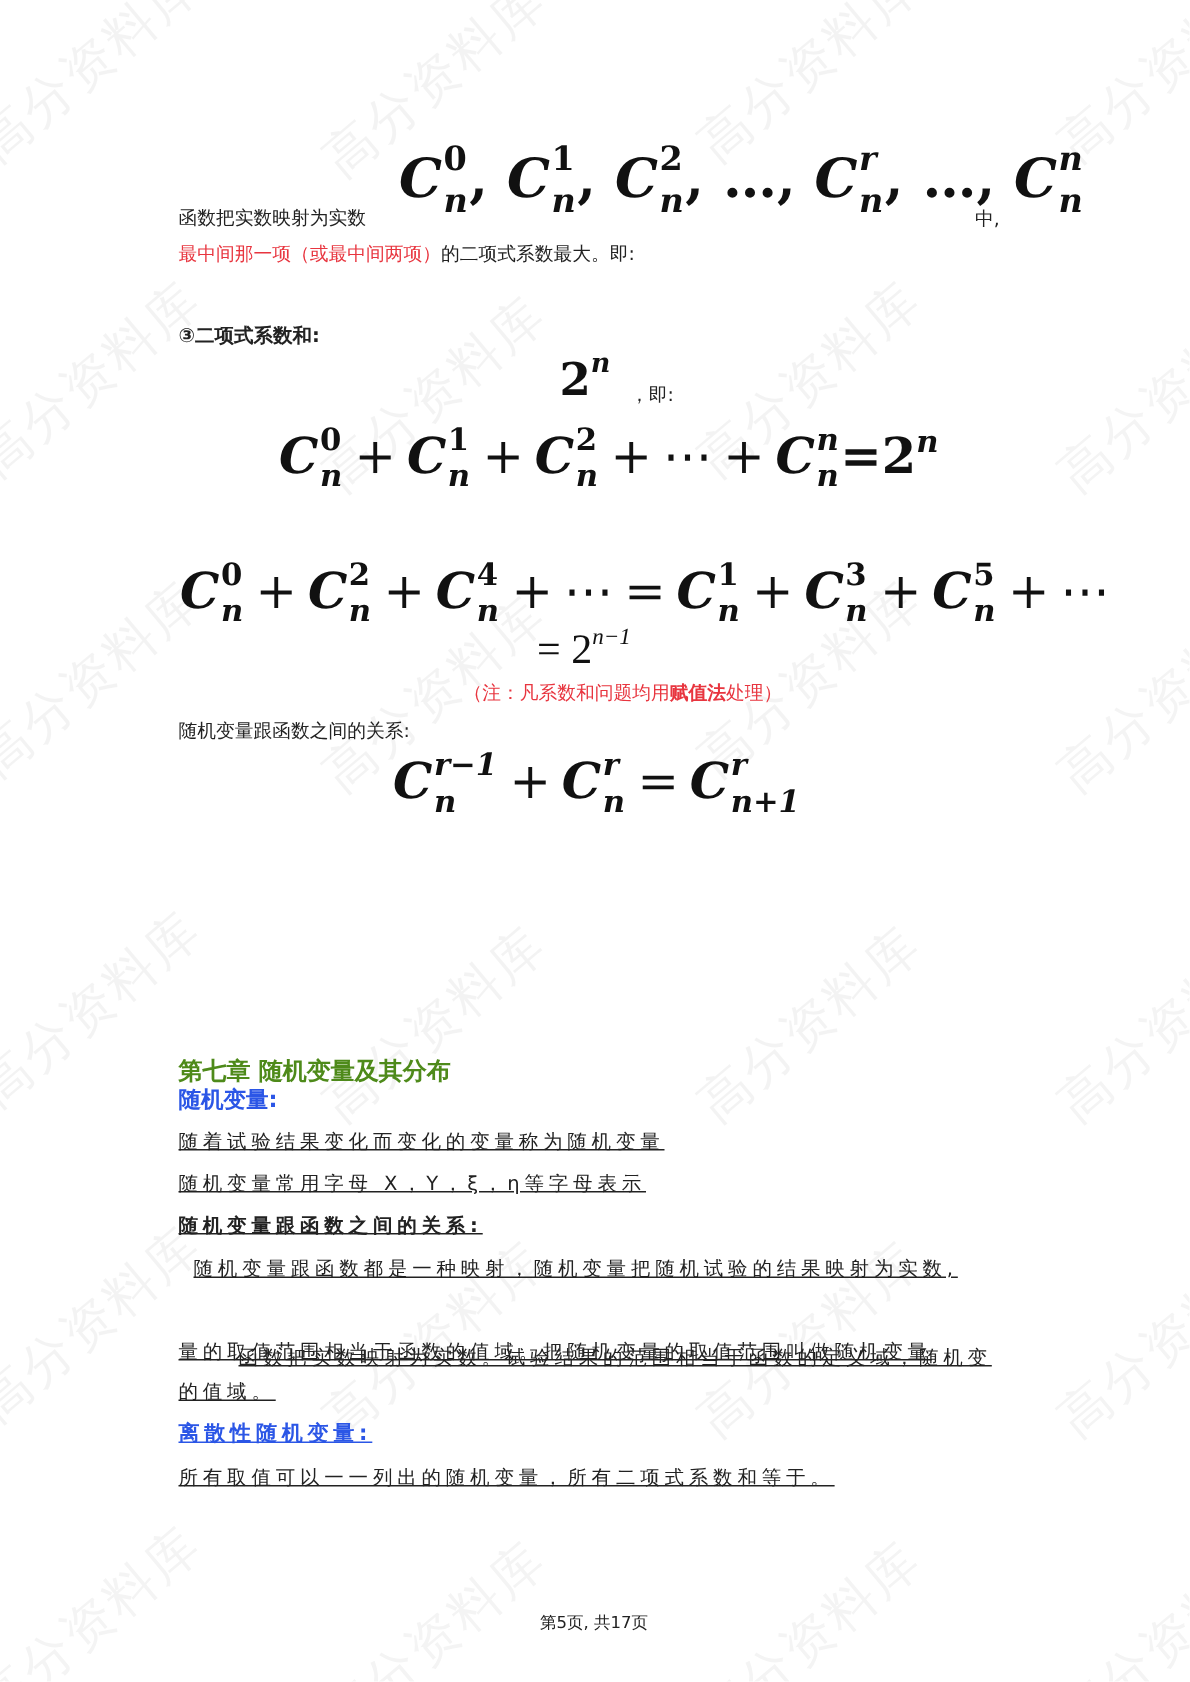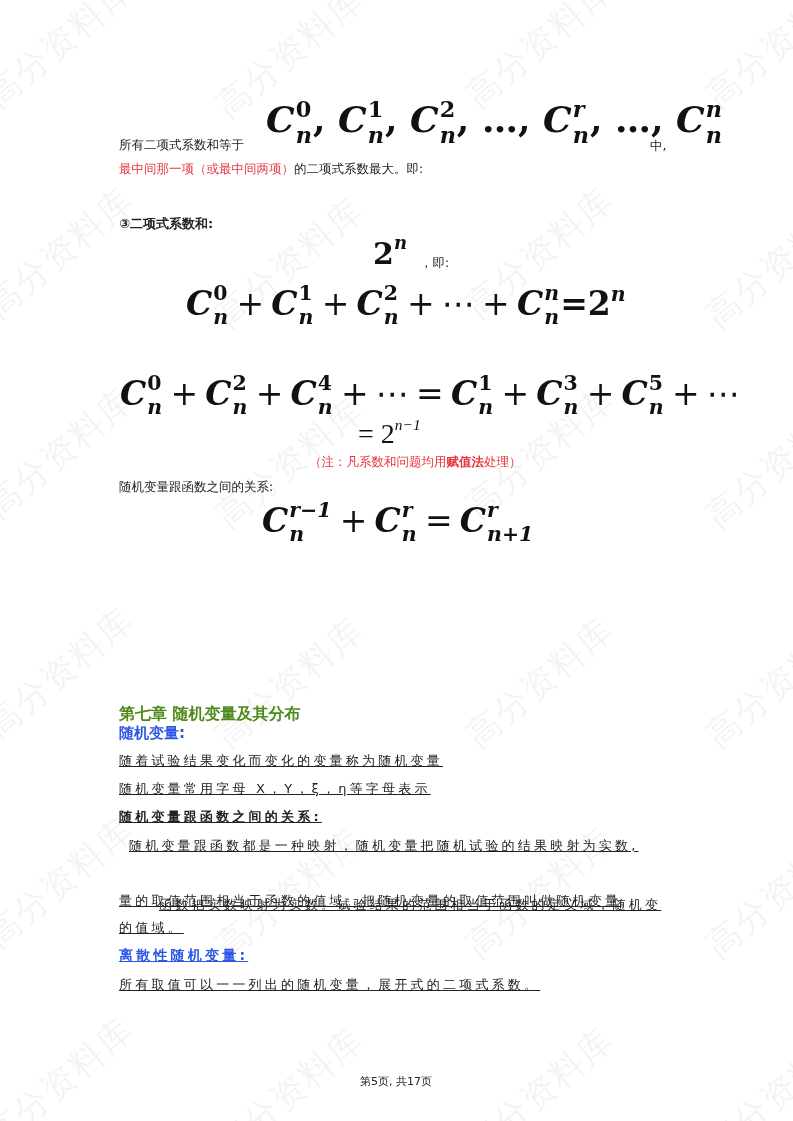--- a/index.html
+++ b/index.html
@@ -63,21 +63,21 @@
   <div class="wm" style="left:450px; top:870px;">高分资料库</div>
   <div class="wm" style="left:690px; top:870px;">高分资料库</div>
   <div class="wm" style="left:-30px; top:1060px;">高分资料库</div>
   <div class="wm" style="left:200px; top:1070px;">高分资料库</div>
   <div class="wm" style="left:450px; top:1070px;">高分资料库</div>
   <div class="wm" style="left:690px; top:1070px;">高分资料库</div>
 </div>
 
 <div class="page">
 
-  <div class="abs txt" style="left:119px; top:137px;">所有二项式系数和等于</div>
+  <div class="abs txt" style="left:119px; top:137px;">函数把实数映射为实数</div>
   <div class="abs math" style="left:266px; top:98px; font-size:36px;">
     <span class="C">C</span><span class="ss">
         <span class="sup up">0</span>
         <span class="sub">n</span>
       </span><span class="op-b">,</span>
     <span class="C">C</span><span class="ss">
         <span class="sup up">1</span>
         <span class="sub">n</span>
       </span><span class="op-b">,</span>
     <span class="C">C</span><span class="ss">
@@ -169,16 +169,16 @@
   <div class="abs green" style="left:119px; top:704px;">第七章  随机变量及其分布</div>
   <div class="abs blue" style="left:119px; top:724px; font-size:15px;">随机变量:</div>
   <div class="abs txt spaced" style="left:119px; top:752px;">随着试验结果变化而变化的变量称为随机变量</div>
   <div class="abs txt spaced bold" style="left:119px; top:808px;">随机变量跟函数之间的关系:</div>
   <div class="abs txt spaced" style="left:119px; top:780px;">随机变量常用字母 X，Y，ξ，η等字母表示</div>
   <div class="abs txt spaced" style="left:119px; top:837px;padding-left:10px;">随机变量跟函数都是一种映射，随机变量把随机试验的结果映射为实数,</div>
   <div class="abs txt spaced" style="left:119px; top:896px;padding-left:40px;">函数把实数映射为实数。试验结果的范围相当于函数的定义域，随机变</div>
   <div class="abs txt spaced" style="left:119px; top:892px;">量的取值范围相当于函数的值域。把随机变量的取值范围叫做随机变量</div>
   <div class="abs txt spaced" style="left:119px; top:919px;">的值域。</div>
   <div class="abs blue spaced" style="left:119px; top:947px; font-size:14px;">离散性随机变量:</div>
-  <div class="abs txt spaced" style="left:119px; top:976px;">所有取值可以一一列出的随机变量，展开式的二项式系数。</div>
+  <div class="abs txt spaced" style="left:119px; top:976px;">所有取值可以一一列出的随机变量，所有二项式系数和等于。</div>
 
   <div class="abs footer" style="left:360px; top:1074px;">第5页, 共17页</div>
 </div>
 
 </body></html>

